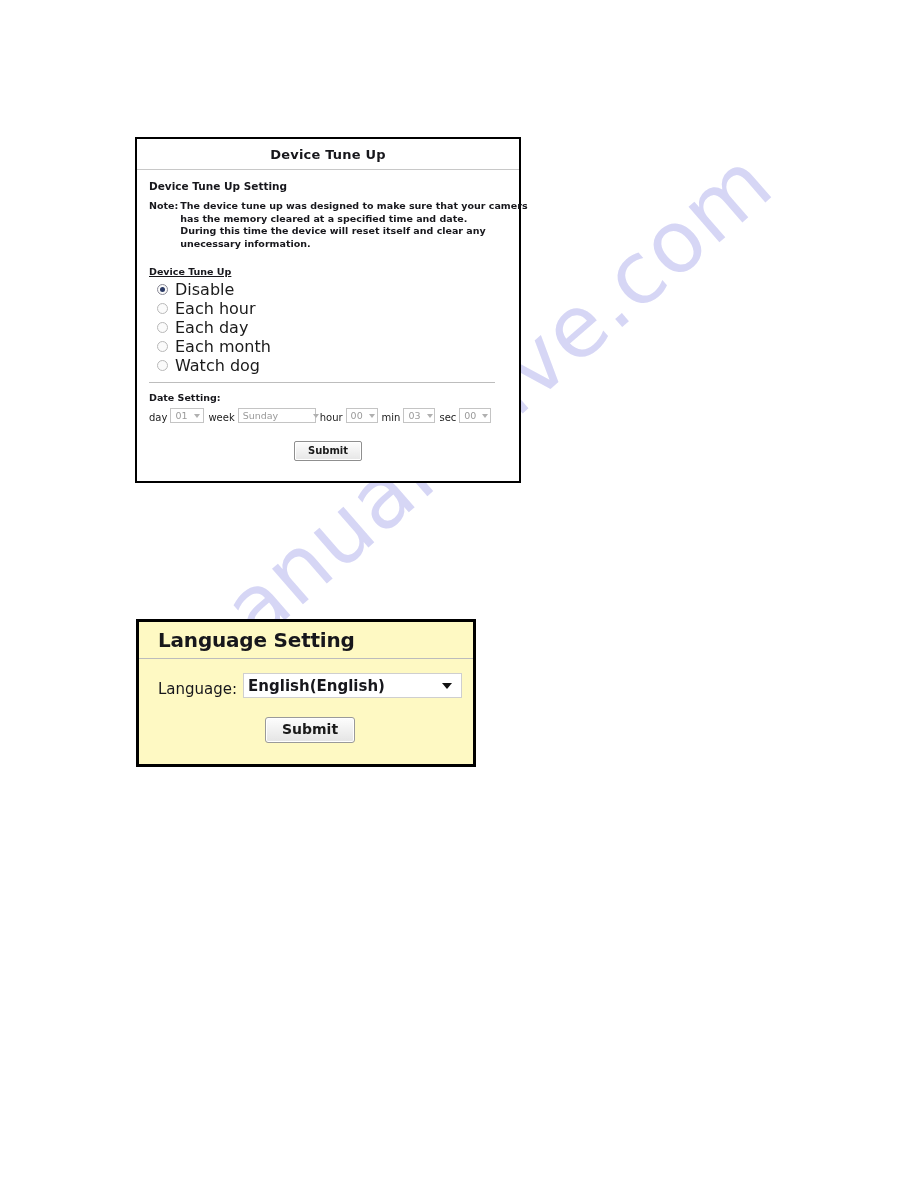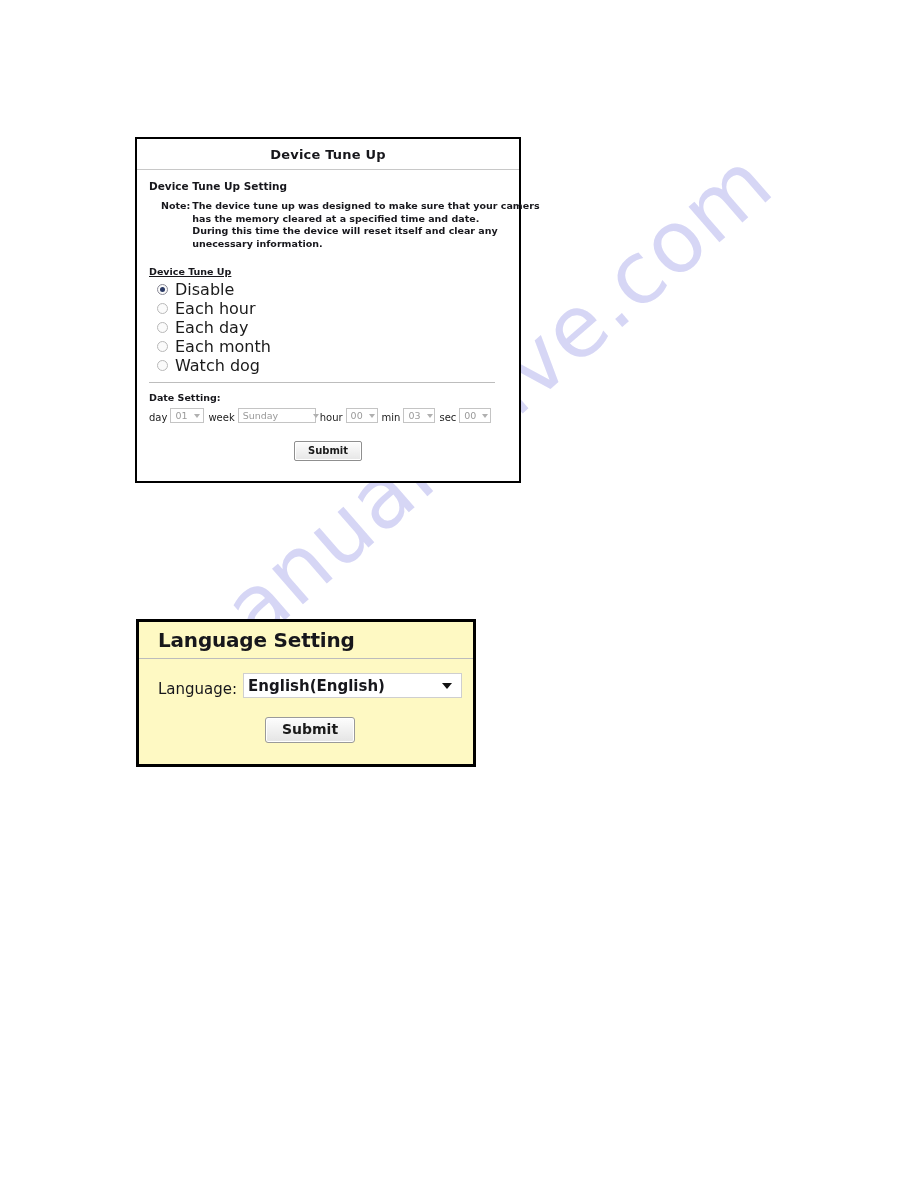--- a/index.html
+++ b/index.html
@@ -75,21 +75,20 @@
     display: flex;
     font-size: 9.5px;
     font-weight: bold;
     line-height: 12.5px;
     color: #17171c;
     margin-bottom: 16px;
   }
   .note-label {
     flex: 0 0 auto;
     padding-right: 2px;
-    margin-left: 12px;
   }
   .note-lines {
     flex: 1 1 auto;
   }
   .note-lines div { white-space: nowrap; }
 
   .group-label {
     font-size: 9.5px;
     font-weight: bold;
     color: #17171c;

